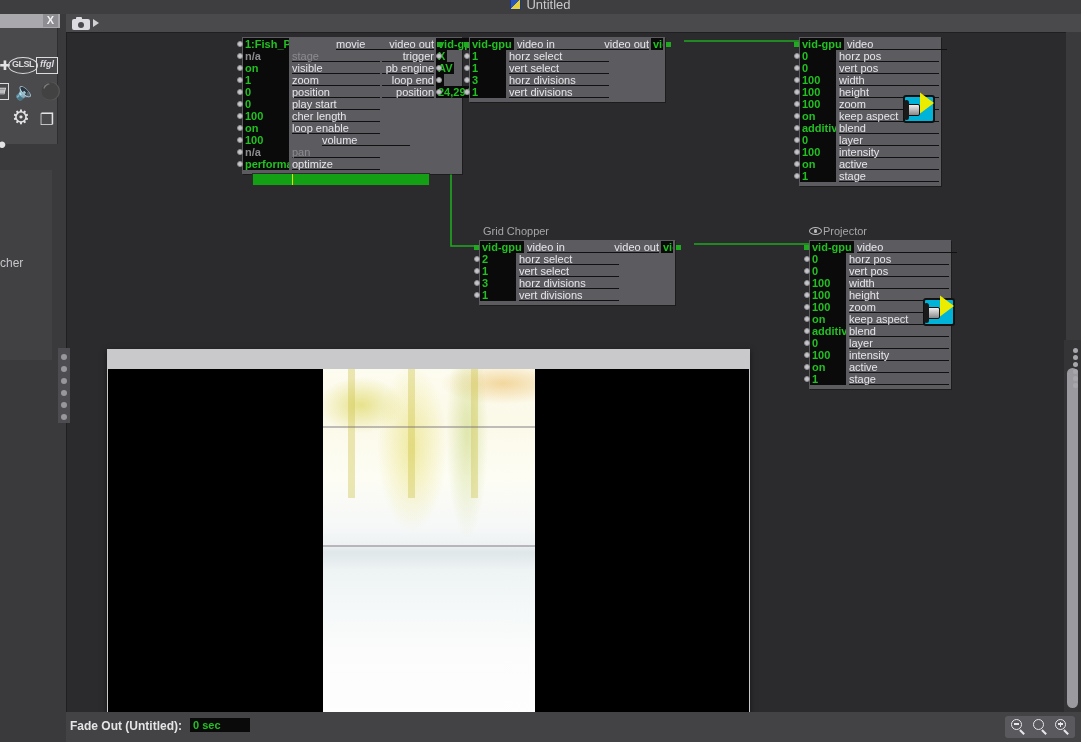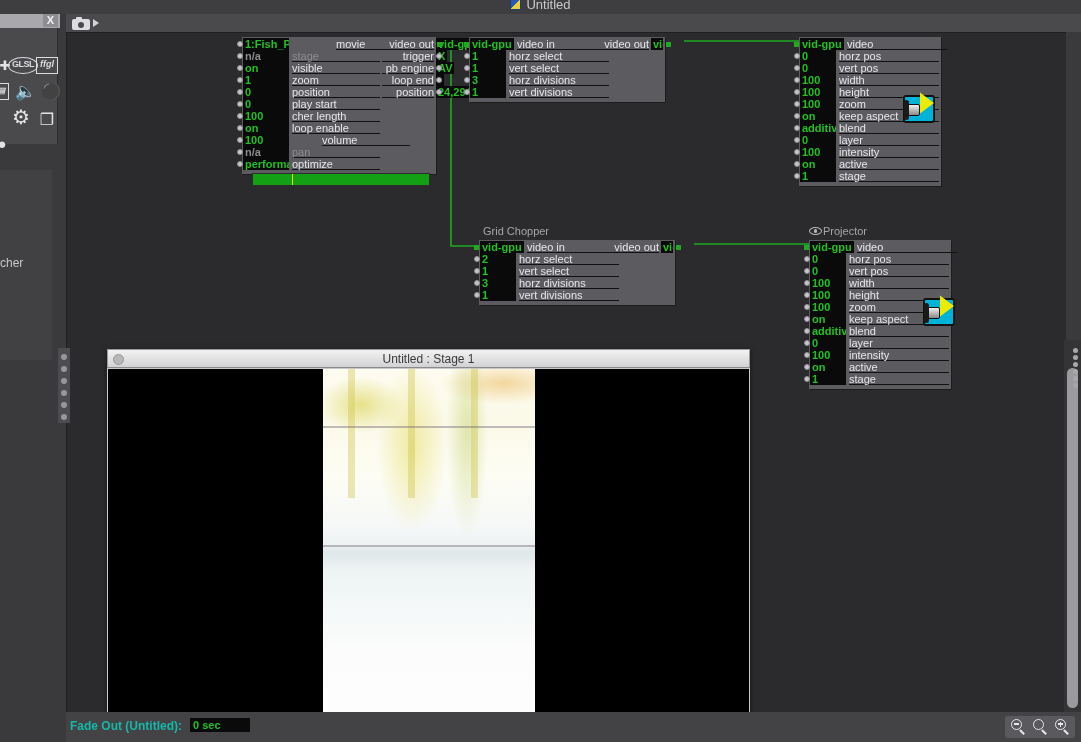--- a/index.html
+++ b/index.html
@@ -192,21 +192,21 @@
     background:rgba(205,195,70,.38);
   }
 
   
   #statusbar {
     position:absolute; left:66px; top:712px; width:1015px; height:30px;
     background:#434346;
   }
   #fade-label {
     position:absolute; left:70px; top:719px;
-    font-size:12px; font-weight:bold; color:#14b8a6;
+    font-size:12px; font-weight:bold; color:#e5e5e5;
   }
   #fade-val {
     position:absolute; left:190px; top:718px; width:60px; height:14px;
     background:#0a0a0a; color:#22c022; font-size:11px; font-weight:bold;
     line-height:14px; padding-left:3px;
   }
   #zoomctl {
     position:absolute; right:6px; top:716px; height:22px;
     background:#5a5a5e; border-radius:3px; padding:2px 4px;
     display:flex; gap:4px; align-items:center;
@@ -287,21 +287,21 @@
     <path d="M 371,8 L 384,8 L 384,213 L 414,213" stroke="#1faa1f" stroke-width="1.6" fill="none"></path>
 
     <path d="M 617,8 L 734,8" stroke="#1faa1f" stroke-width="1.6" fill="none"></path>
 
     <path d="M 627,211 L 744,211" stroke="#1faa1f" stroke-width="1.6" fill="none"></path>
   </svg>
 
   <div id="nodes-host">
       <div class="node" style="left: 175px; top: -11px; width: 194px;">
         <div class="node-title no-ico"><span></span></div>
-        <div class="node-body" style="height: 137px; width: 194px;">
+        <div class="node-body" style="height: 137px; width: 220px;">
           <div class="row" style="position: absolute; left: 0px; top: 1px; width: 194px;">
             <span class="port"></span>
             <span class="val" style="width: 46px;">1:Fish_P</span>
             <span class="lbl" style="left: 50px; width: 88px; margin-left: 44px;">movie</span>
           </div>
           <div class="row" style="position: absolute; left: 0px; top: 13px; width: 194px;">
             <span class="port"></span>
             <span class="val dim" style="width: 46px;">n/a</span>
             <span class="lbl dim" style="left: 50px; width: 88px;">stage</span>
           </div>
@@ -590,24 +590,20 @@
             <span class="beam"></span>
             <span class="barrel"></span>
             <span class="cap"></span>
           </div>
         </div>
       </div>
     </div>
 </div>
 
 <div id="stage-win">
-  <div id="stage-bar">
-    <div id="stage-dot"></div>
-    <span>Untitled : Stage 1</span>
-  </div>
   <div id="stage-canvas">
     <div id="stage-img">
       <div class="post" style="left:12%;"></div>
       <div class="post" style="left:40%;"></div>
       <div class="post" style="left:70%;"></div>
       <div class="rail" style="top:16%;"></div>
       <div class="rail" style="top:49%;"></div>
     </div>
   </div>
 </div>

